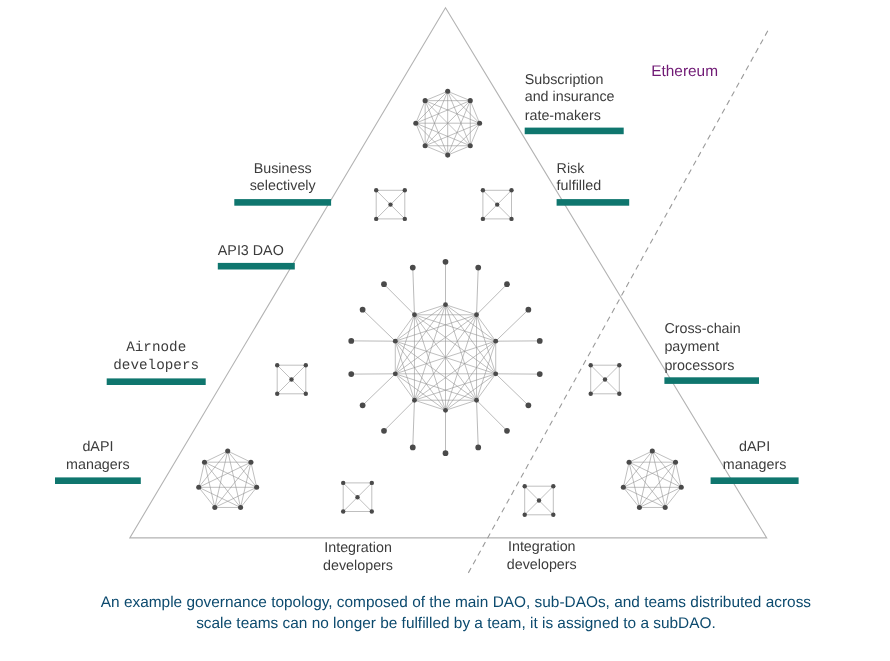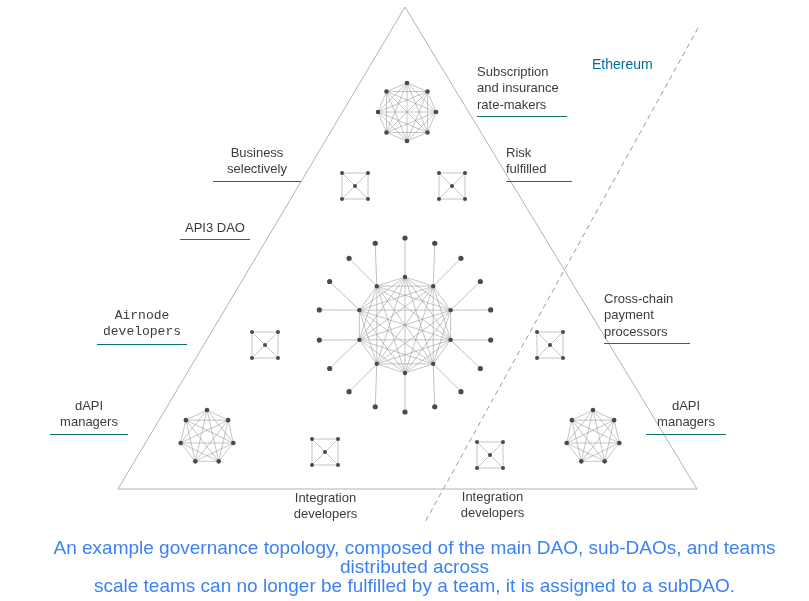--- a/index.html
+++ b/index.html
@@ -11,30 +11,30 @@
     overflow:hidden;
   }
   #diagram-svg{position:absolute;left:0;top:0;}
   .lbl{
     position:absolute;
     font-size:13px;
     line-height:1.25;
     color:#3c3c3c;
     white-space:normal;
   }
-  .lbl.big{font-size:14px;color:#0369a1;text-align:center;}
-  .underlined{border-bottom:1px solid #0f766e;padding-bottom:3px;}
+  .lbl.big{font-size:14px;color:#701a75;text-align:center;}
+  .underlined{border-bottom:6px solid #0f766e;padding-bottom:3px;}
   .tc{text-align:center;}
   .caption{
     position:absolute;
     left:0;right:0;
     top:538px;
     text-align:center;
-    color:#3b82f6;
-    font-size:19px;
+    color:#0c4a6e;
+    font-size:14px;
     line-height:19px;
     padding-left:20px;
   }
 </style>
 </head>
 <body>
 
 <div id="page">
 
   <svg id="diagram-svg" width="809" height="535" viewBox="0 0 809 535">
@@ -313,21 +313,21 @@
 
   <div class="lbl underlined" style="left:477px;top:64px;width:90px;">Subscription and insurance rate-makers</div>
 
   <div class="lbl big" style="left:592px;top:56px;">Ethereum</div>
 
 
   <div class="lbl underlined tc" style="left:213px;top:145px;width:88px;">Business selectively</div>
 
   <div class="lbl underlined" style="left:506px;top:145px;width:66px;">Risk fulfilled</div>
 
-  <div class="lbl underlined" style="left:180px;top:220px;width:70px;text-align:center;">API3 DAO</div>
+  <div class="lbl underlined" style="left:198px;top:220px;width:70px;">API3 DAO</div>
 
   <div class="lbl underlined tc" style="left:97px;top:308px;width:90px;font-family:Liberation Mono, monospace;">Airnode developers</div>
 
   <div class="lbl underlined" style="left:604px;top:291px;width:86px;">Cross-chain payment processors</div>
 
   <div class="lbl underlined tc" style="left:50px;top:398px;width:78px;">dAPI managers</div>
 
   <div class="lbl underlined tc" style="left:646px;top:398px;width:80px;">dAPI managers</div>
 
   <div class="lbl tc" style="left:283px;top:490px;width:85px;">Integration developers</div>

